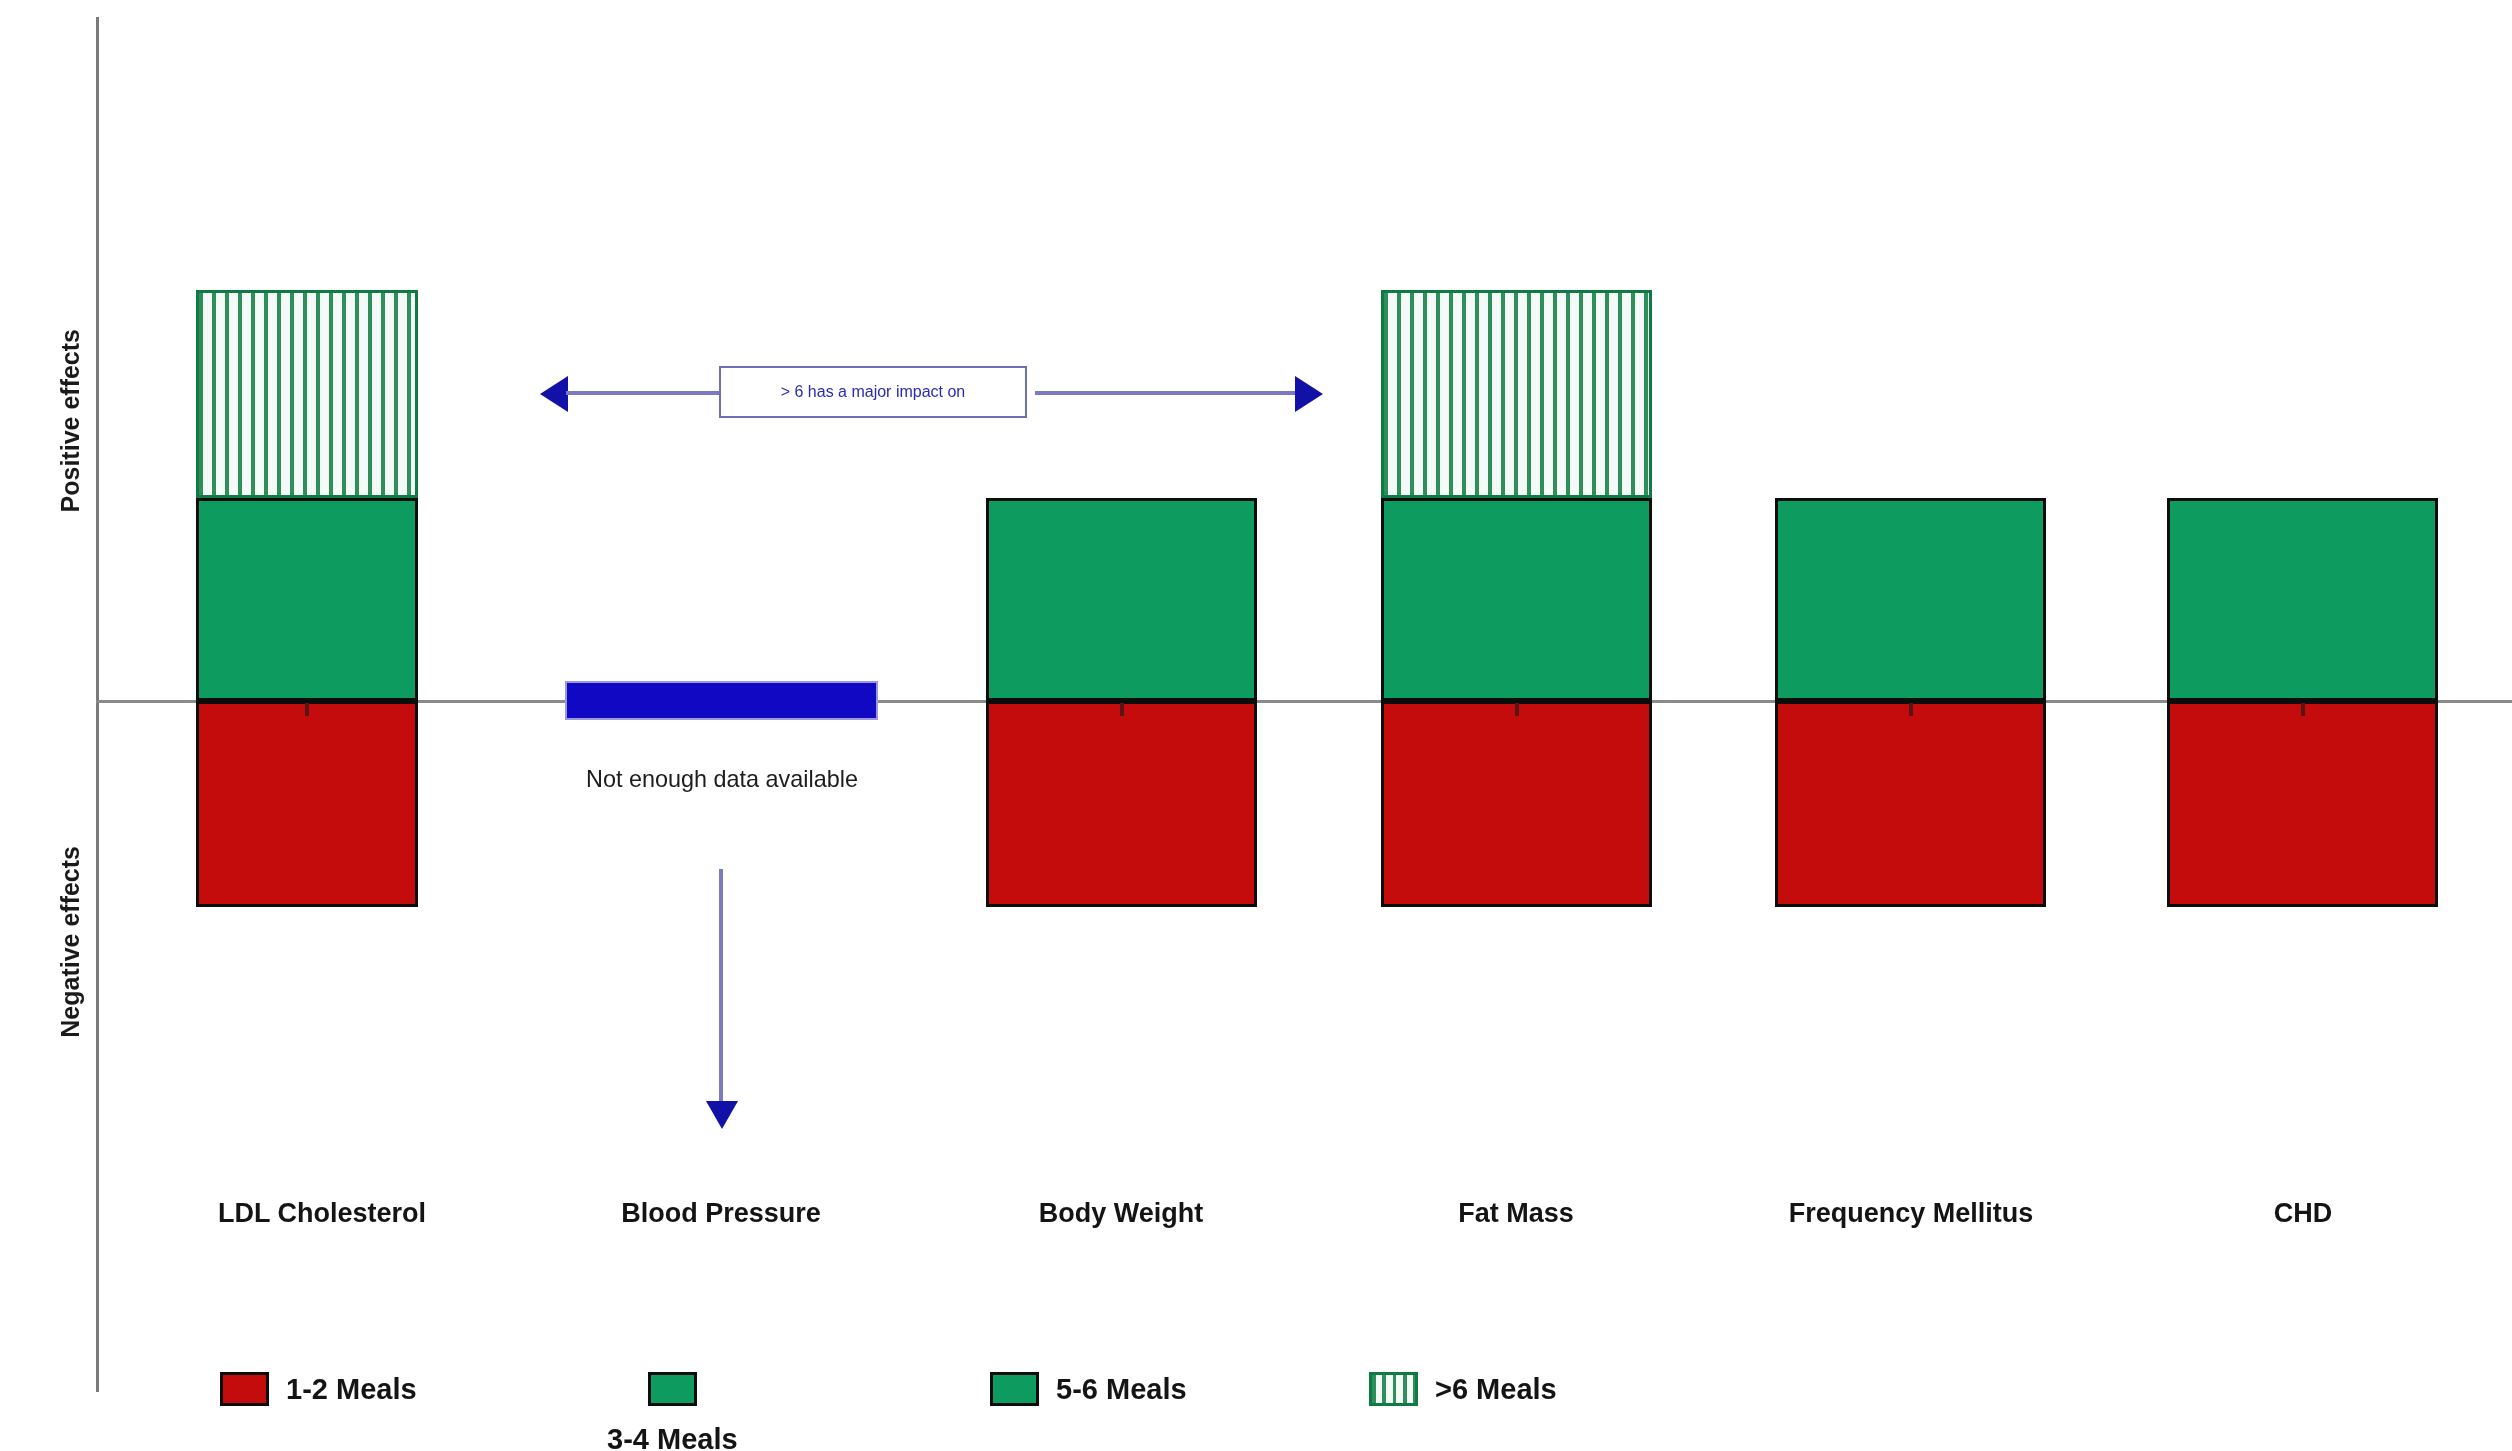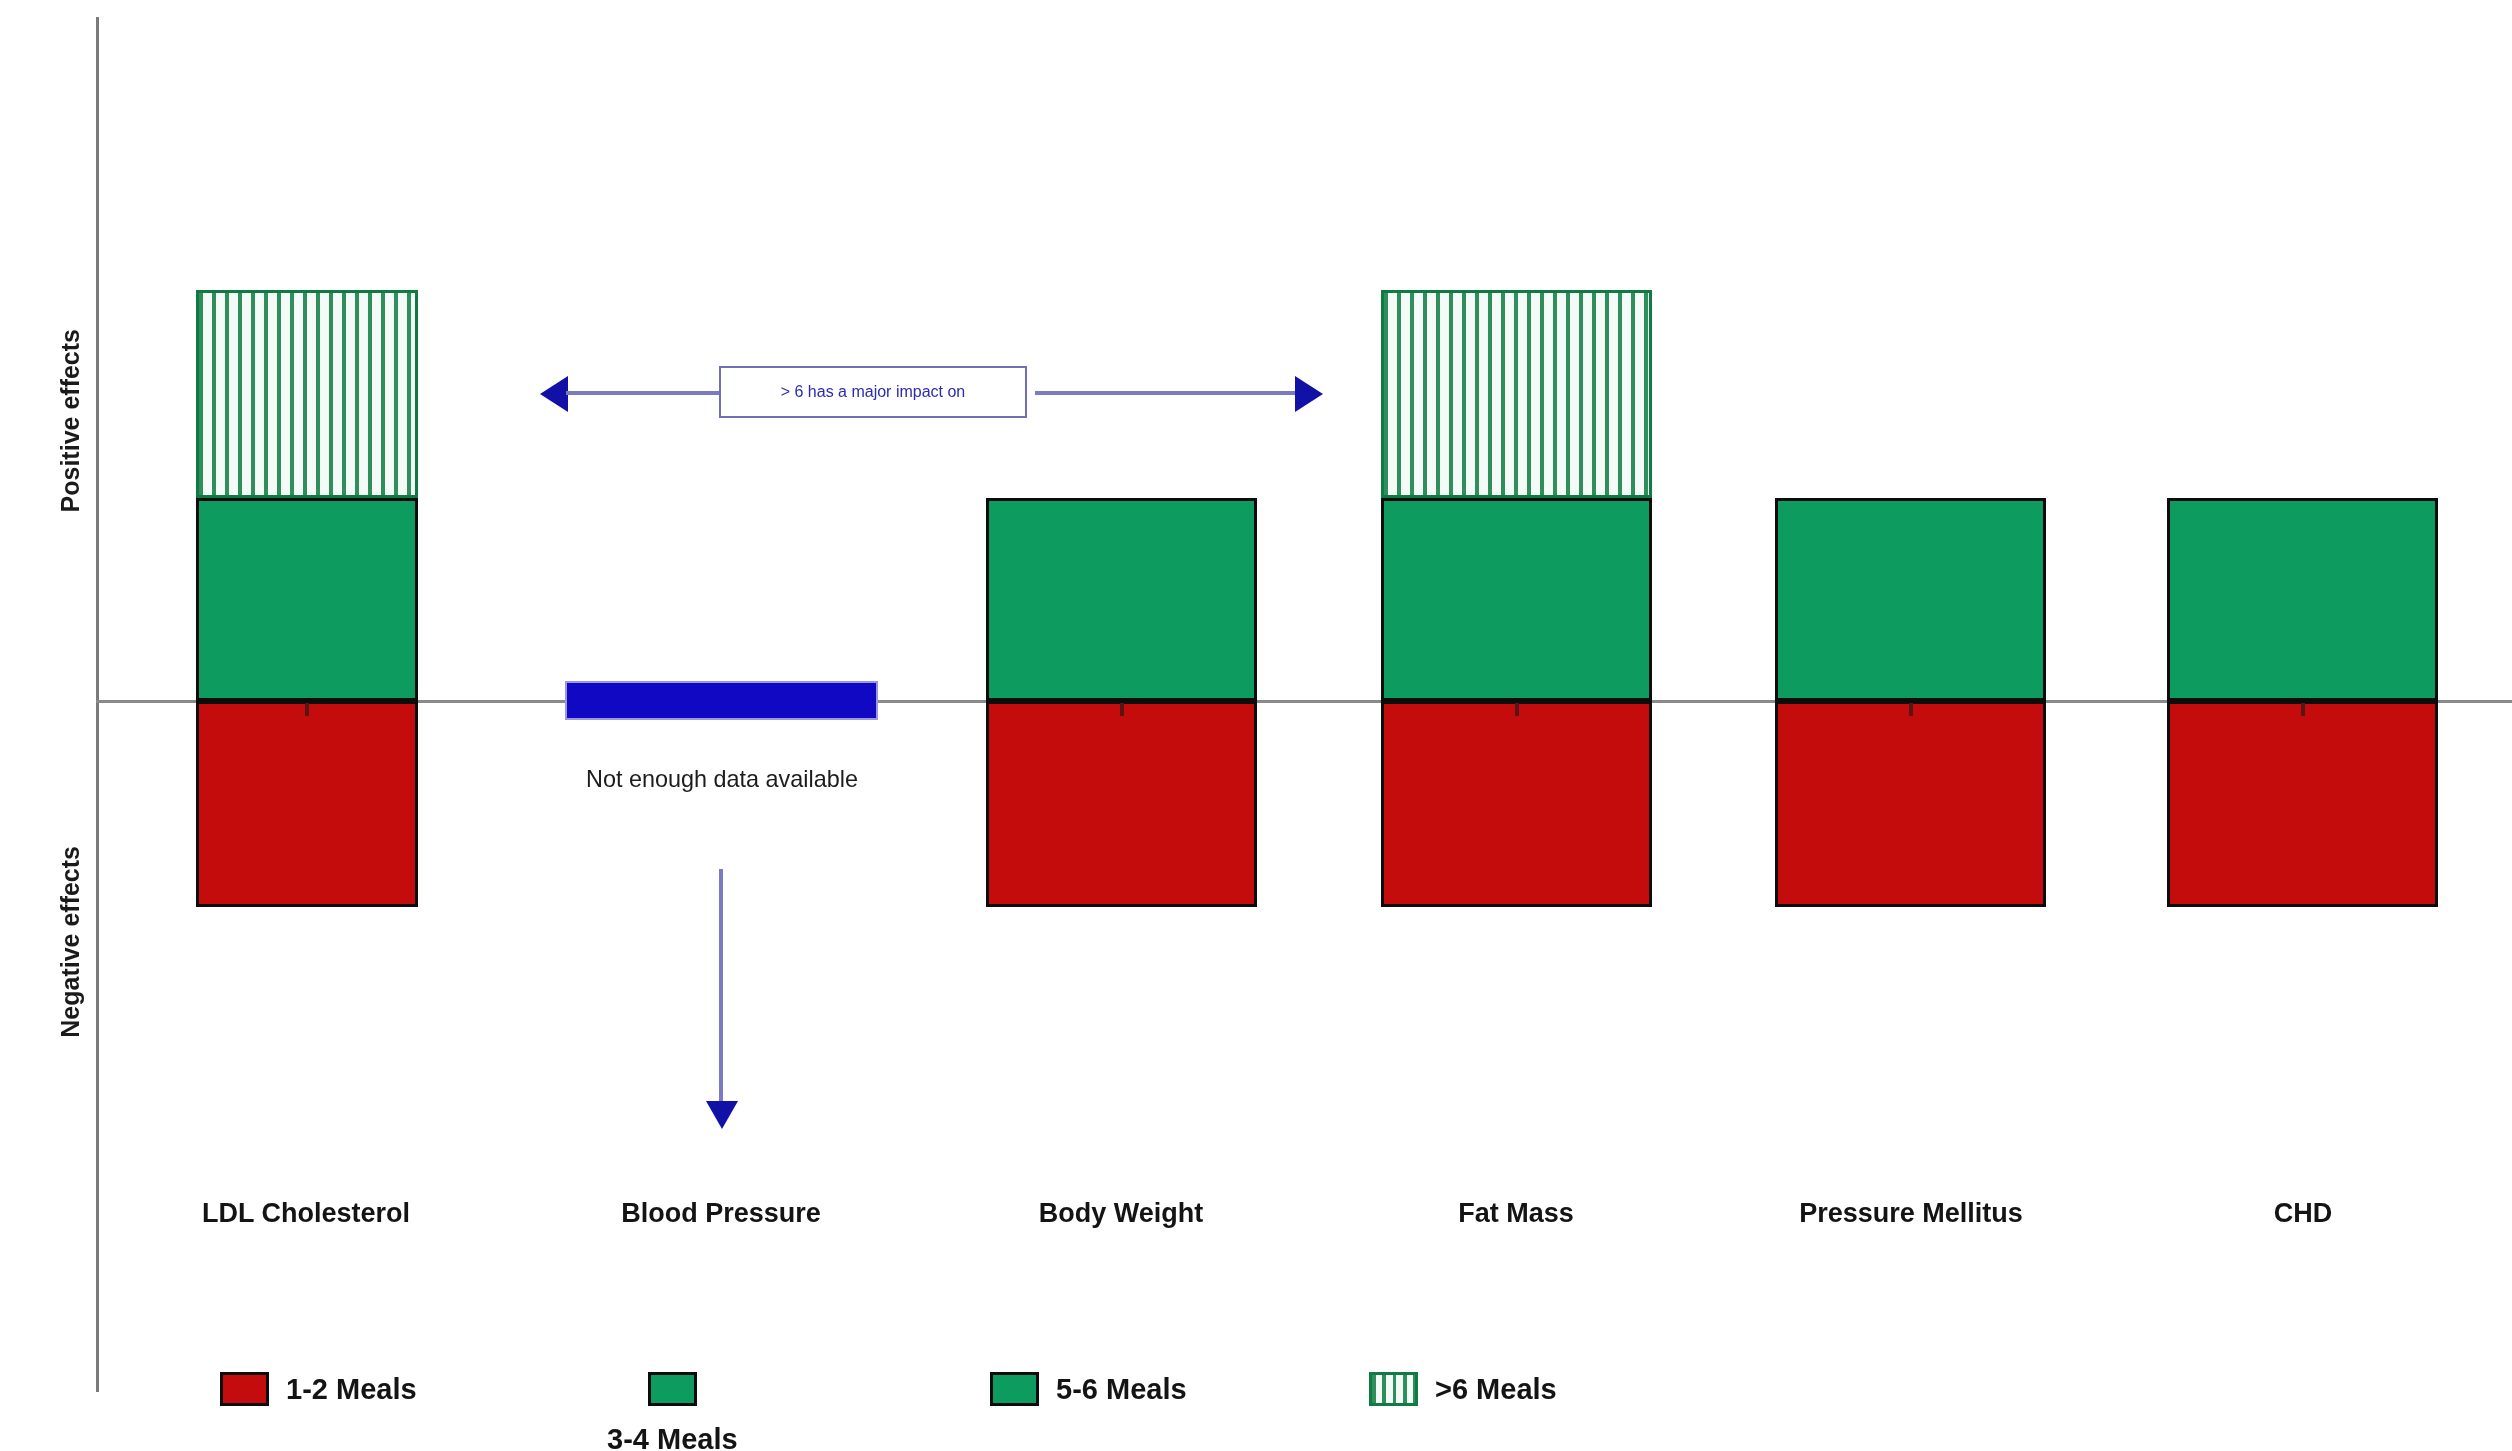--- a/index.html
+++ b/index.html
@@ -99,25 +99,25 @@
     <div class="seg seg-red" style="left:0;top:701px;width:271px;height:206px;"></div>
     <div class="tickstub" style="left:134px;top:703px;"></div>
   </div>
 
   <div class="callout-head" id="callout-head-left" style="left:540px;top:376px;"></div>
   <div class="callout-line" style="left:566px;top:391px;width:153px;"></div>
   <div id="callout-box" style="left:719px;top:366px;width:308px;height:52px;">&gt; 6 has a major impact on</div>
   <div class="callout-line" style="left:1035px;top:391px;width:260px;"></div>
   <div class="callout-head" id="callout-head-right" style="left:1295px;top:376px;"></div>
 
-  <div class="cat-label" style="left:306px;">LDL Cholesterol</div>
+  <div class="cat-label" style="left:322px;">LDL Cholesterol</div>
   <div class="cat-label" style="left:721px;">Blood Pressure</div>
   <div class="cat-label" style="left:1121px;">Body Weight</div>
   <div class="cat-label" style="left:1516px;">Fat Mass</div>
-  <div class="cat-label" style="left:1911px;">Pressure Mellitus</div>
+  <div class="cat-label" style="left:1911px;">Frequency Mellitus</div>
   <div class="cat-label" style="left:2303px;">CHD</div>
 
   <div class="legend-entry" style="left:220px;">
     <span class="legend-swatch sw-red"></span>
     <span class="legend-text">1-2 Meals</span>
   </div>
   <div class="legend-entry" style="left:607px;flex-direction:column;">
     <span class="legend-swatch sw-green"></span>
     <span class="legend-text">3-4 Meals</span>
   </div>

